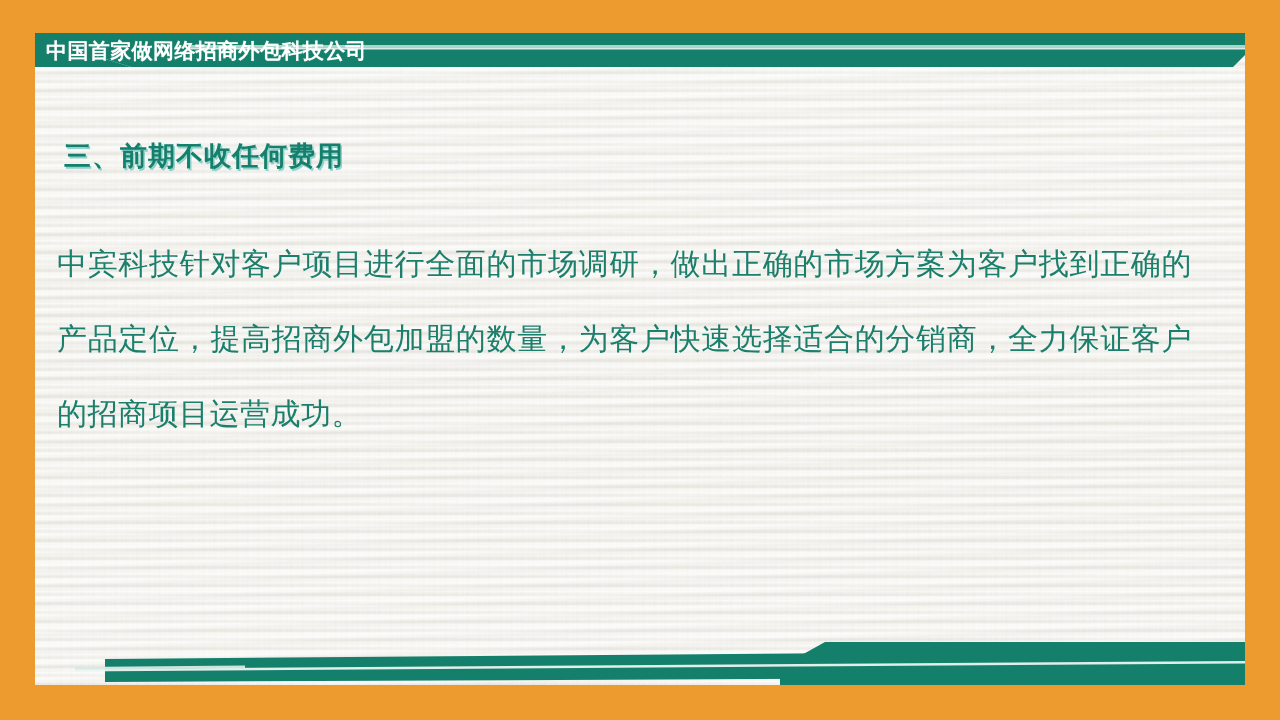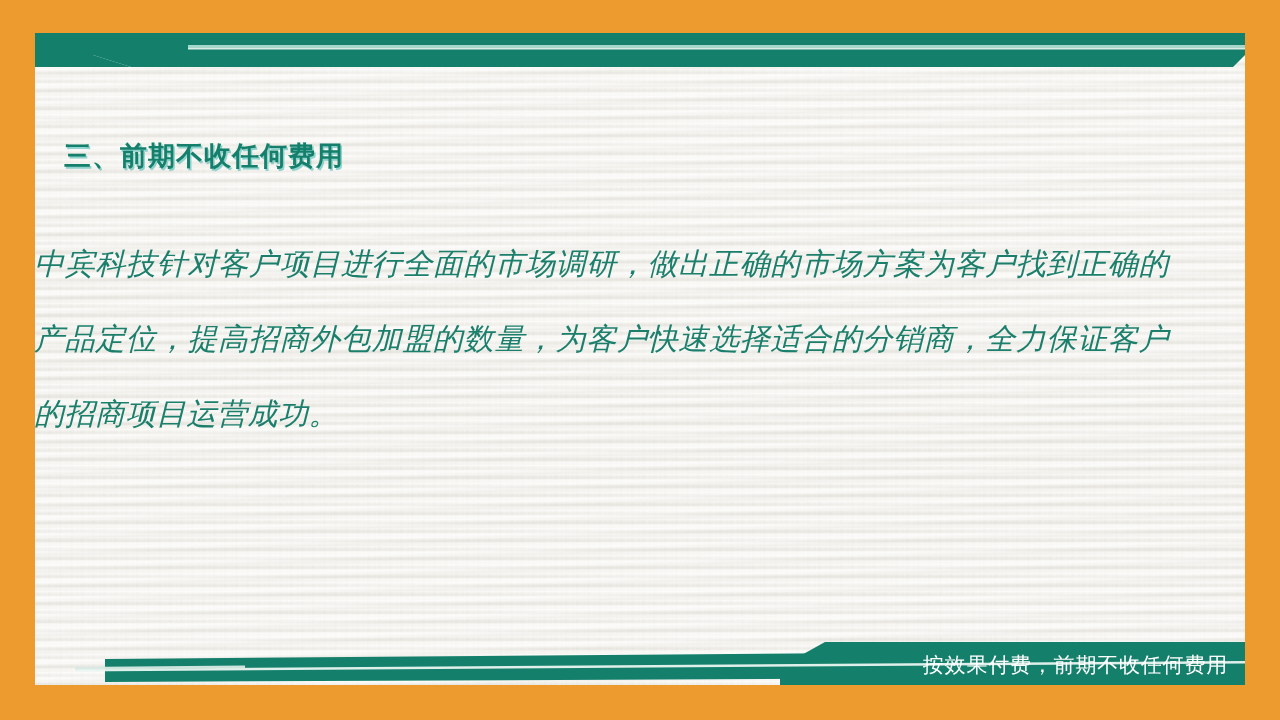--- a/index.html
+++ b/index.html
@@ -90,31 +90,30 @@
     font-weight: bold;
     color: #14806B;
     letter-spacing: 1px;
     white-space: nowrap;
     text-shadow: 1.5px 1.5px 0 rgba(60,180,175,0.55);
   }
 
   
   .body-text {
     position: absolute;
-    left: 34px;
+    left: 57px;
     top: 226px;
     width: 1135px;
     font-family: "Liberation Serif", serif;
     font-size: 30px;
     line-height: 75px;
     color: #1B7F6C;
     text-align: justify;
     text-justify: inter-character;
     letter-spacing: 0.5px;
-    font-style: italic;
   }
 
   
   .footer-band {
     position: absolute;
     left: 35px;
     top: 633px;
     width: 1210px;
     height: 52px;
     pointer-events: none;
@@ -146,33 +145,33 @@
 
       <path d="M0,0 H1210 L1210,22 L1198,34 L96,34 L58,22 L0,22 Z" fill="#14806B"></path>
 
       <path d="M153,12 L1210,12 L1210,15 L153,15 Z" fill="#AEDACF" opacity="0.95"></path>
       <path d="M153,15 L1210,15 L1210,16.5 L153,16.5 Z" fill="#F0F7F5" opacity="0.9"></path>
 
       <path d="M0,22 L58,22 L96,34 L0,34 Z" fill="#14806B"></path>
     </svg>
   </div>
 
+  <div class="header-title">中国首家做网络招商外包科技公司</div>
 
   <div class="section-heading">三、前期不收任何费用</div>
 
   <div class="body-text">中宾科技针对客户项目进行全面的市场调研，做出正确的市场方案为客户找到正确的产品定位，提高招商外包加盟的数量，为客户快速选择适合的分销商，全力保证客户的招商项目运营成功。</div>
 
   <div class="footer-band">
     <svg width="1210" height="52" viewBox="0 0 1210 52" xmlns="http://www.w3.org/2000/svg">
 
       <path d="M745,34 L790,9 L1210,9 L1210,52 L745,52 Z" fill="#14806B"></path>
 
       <path d="M70,26 L1210,17 L1210,44 L70,49 Z" fill="#14806B"></path>
 
       <path d="M40,36 L1210,28 L1210,30.5 L40,38.5 Z" fill="#EAF4F1" opacity="0.95"></path>
 
       <path d="M40,34 L210,32.6 L210,35.2 L40,36.6 Z" fill="#D7E9E4" opacity="0.95"></path>
     </svg>
   </div>
 
-  <div class="footer-text">按效果付费，前期不收任何费用</div>
 
 </div>
 
 </body></html>

